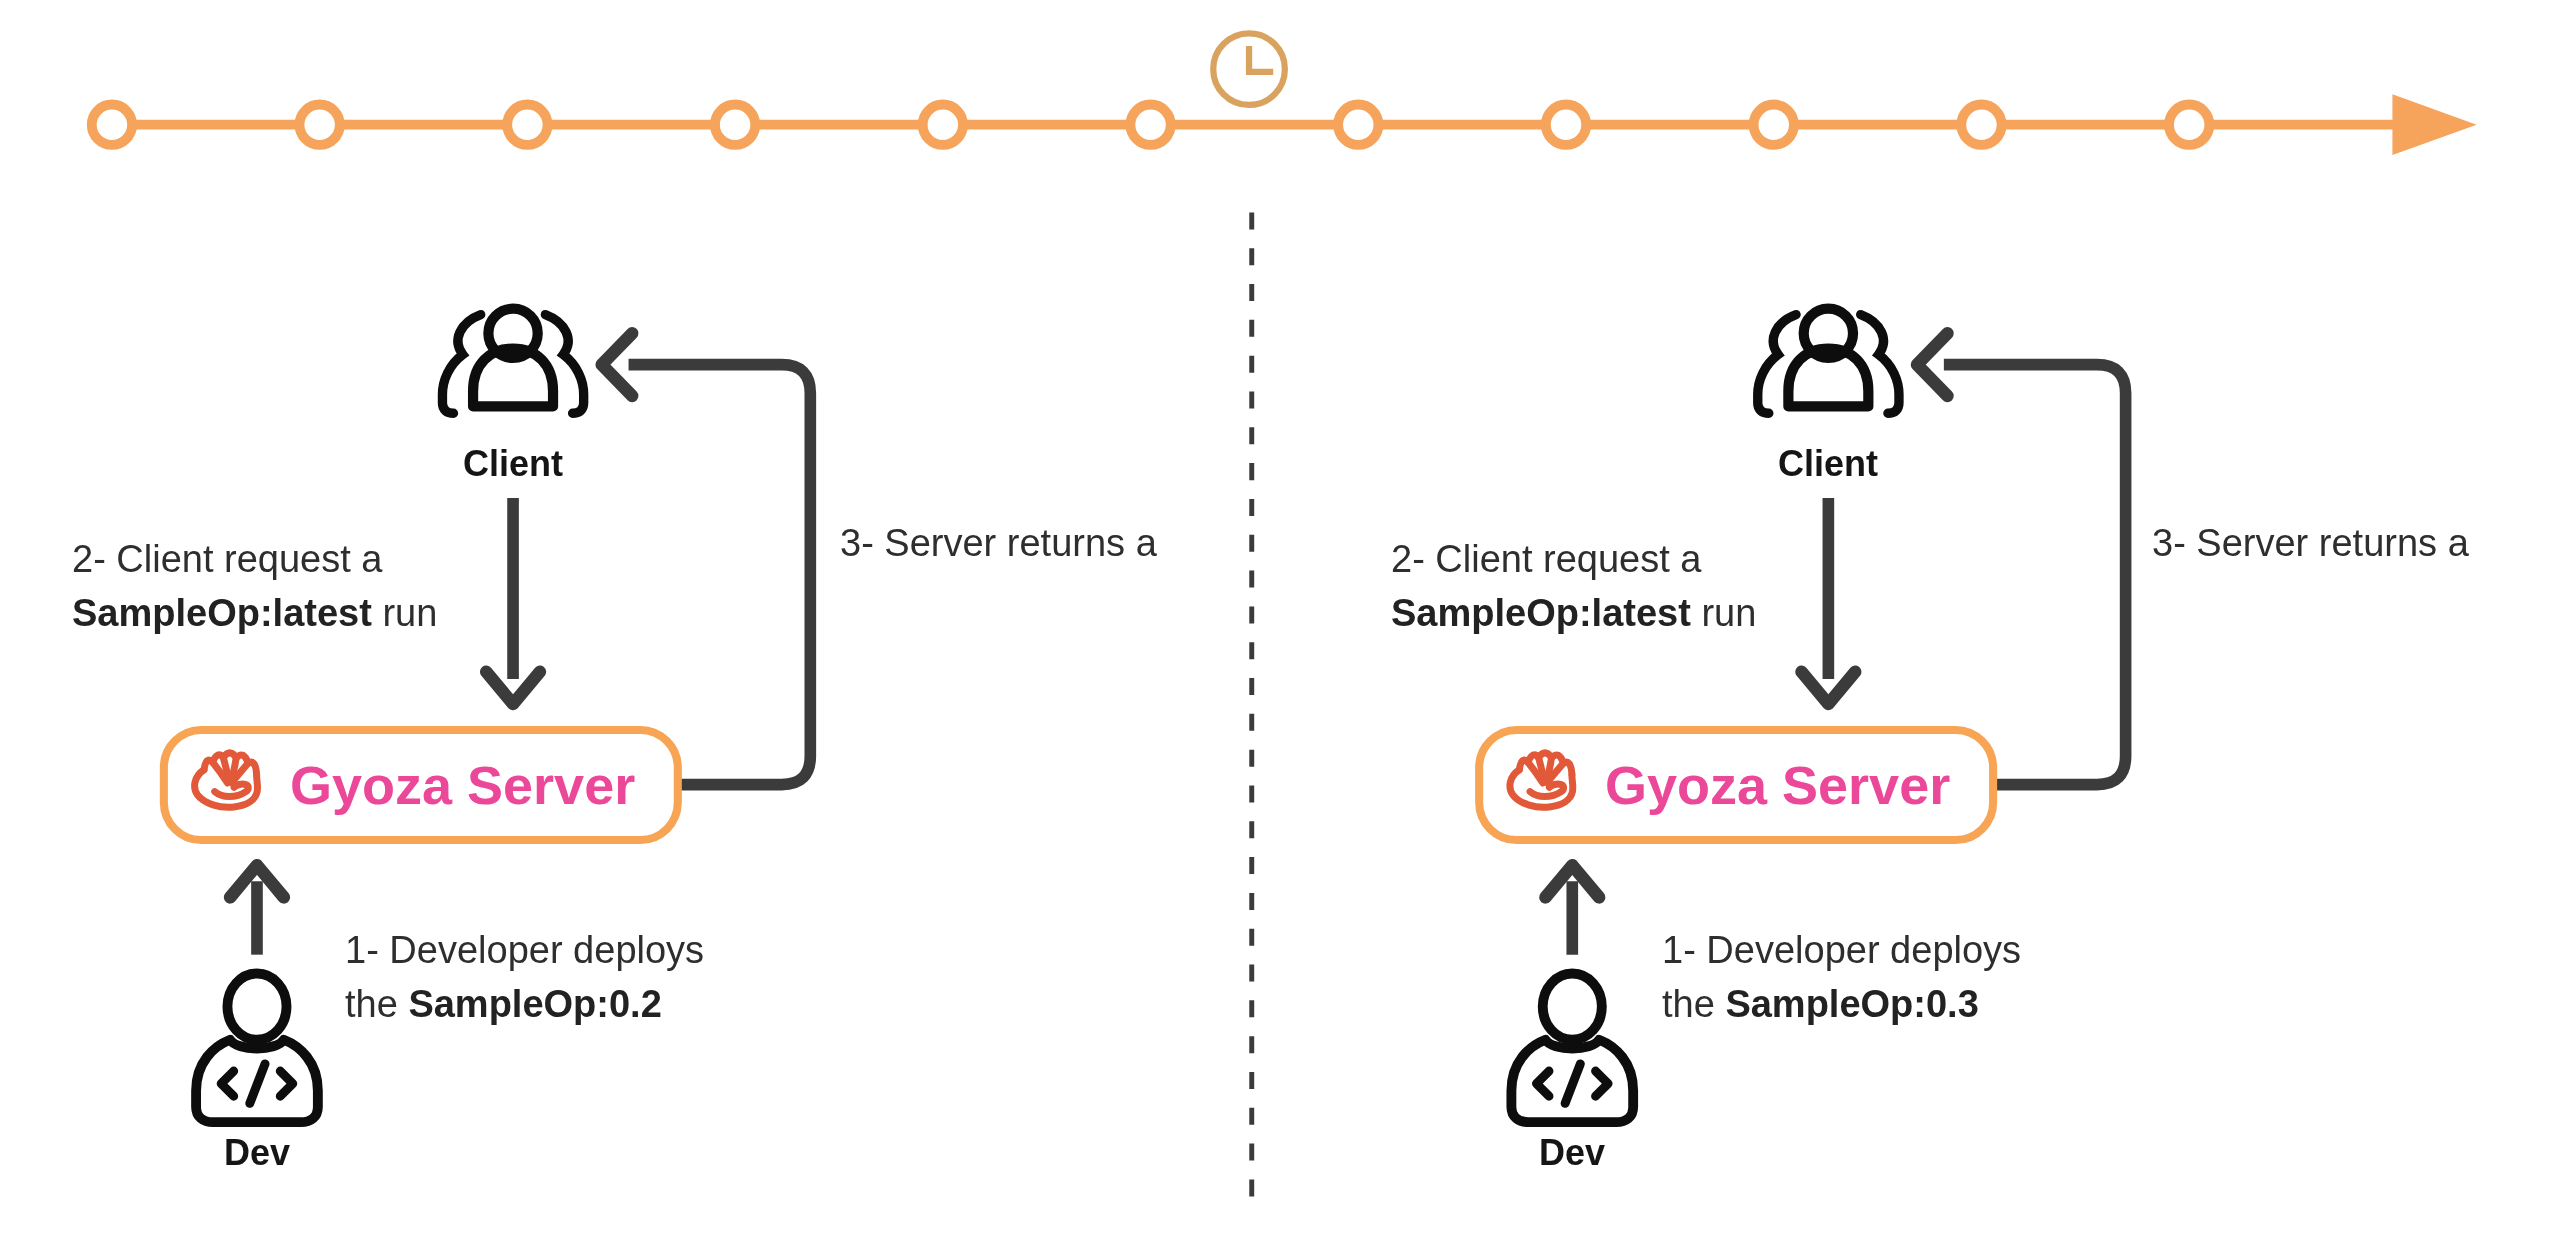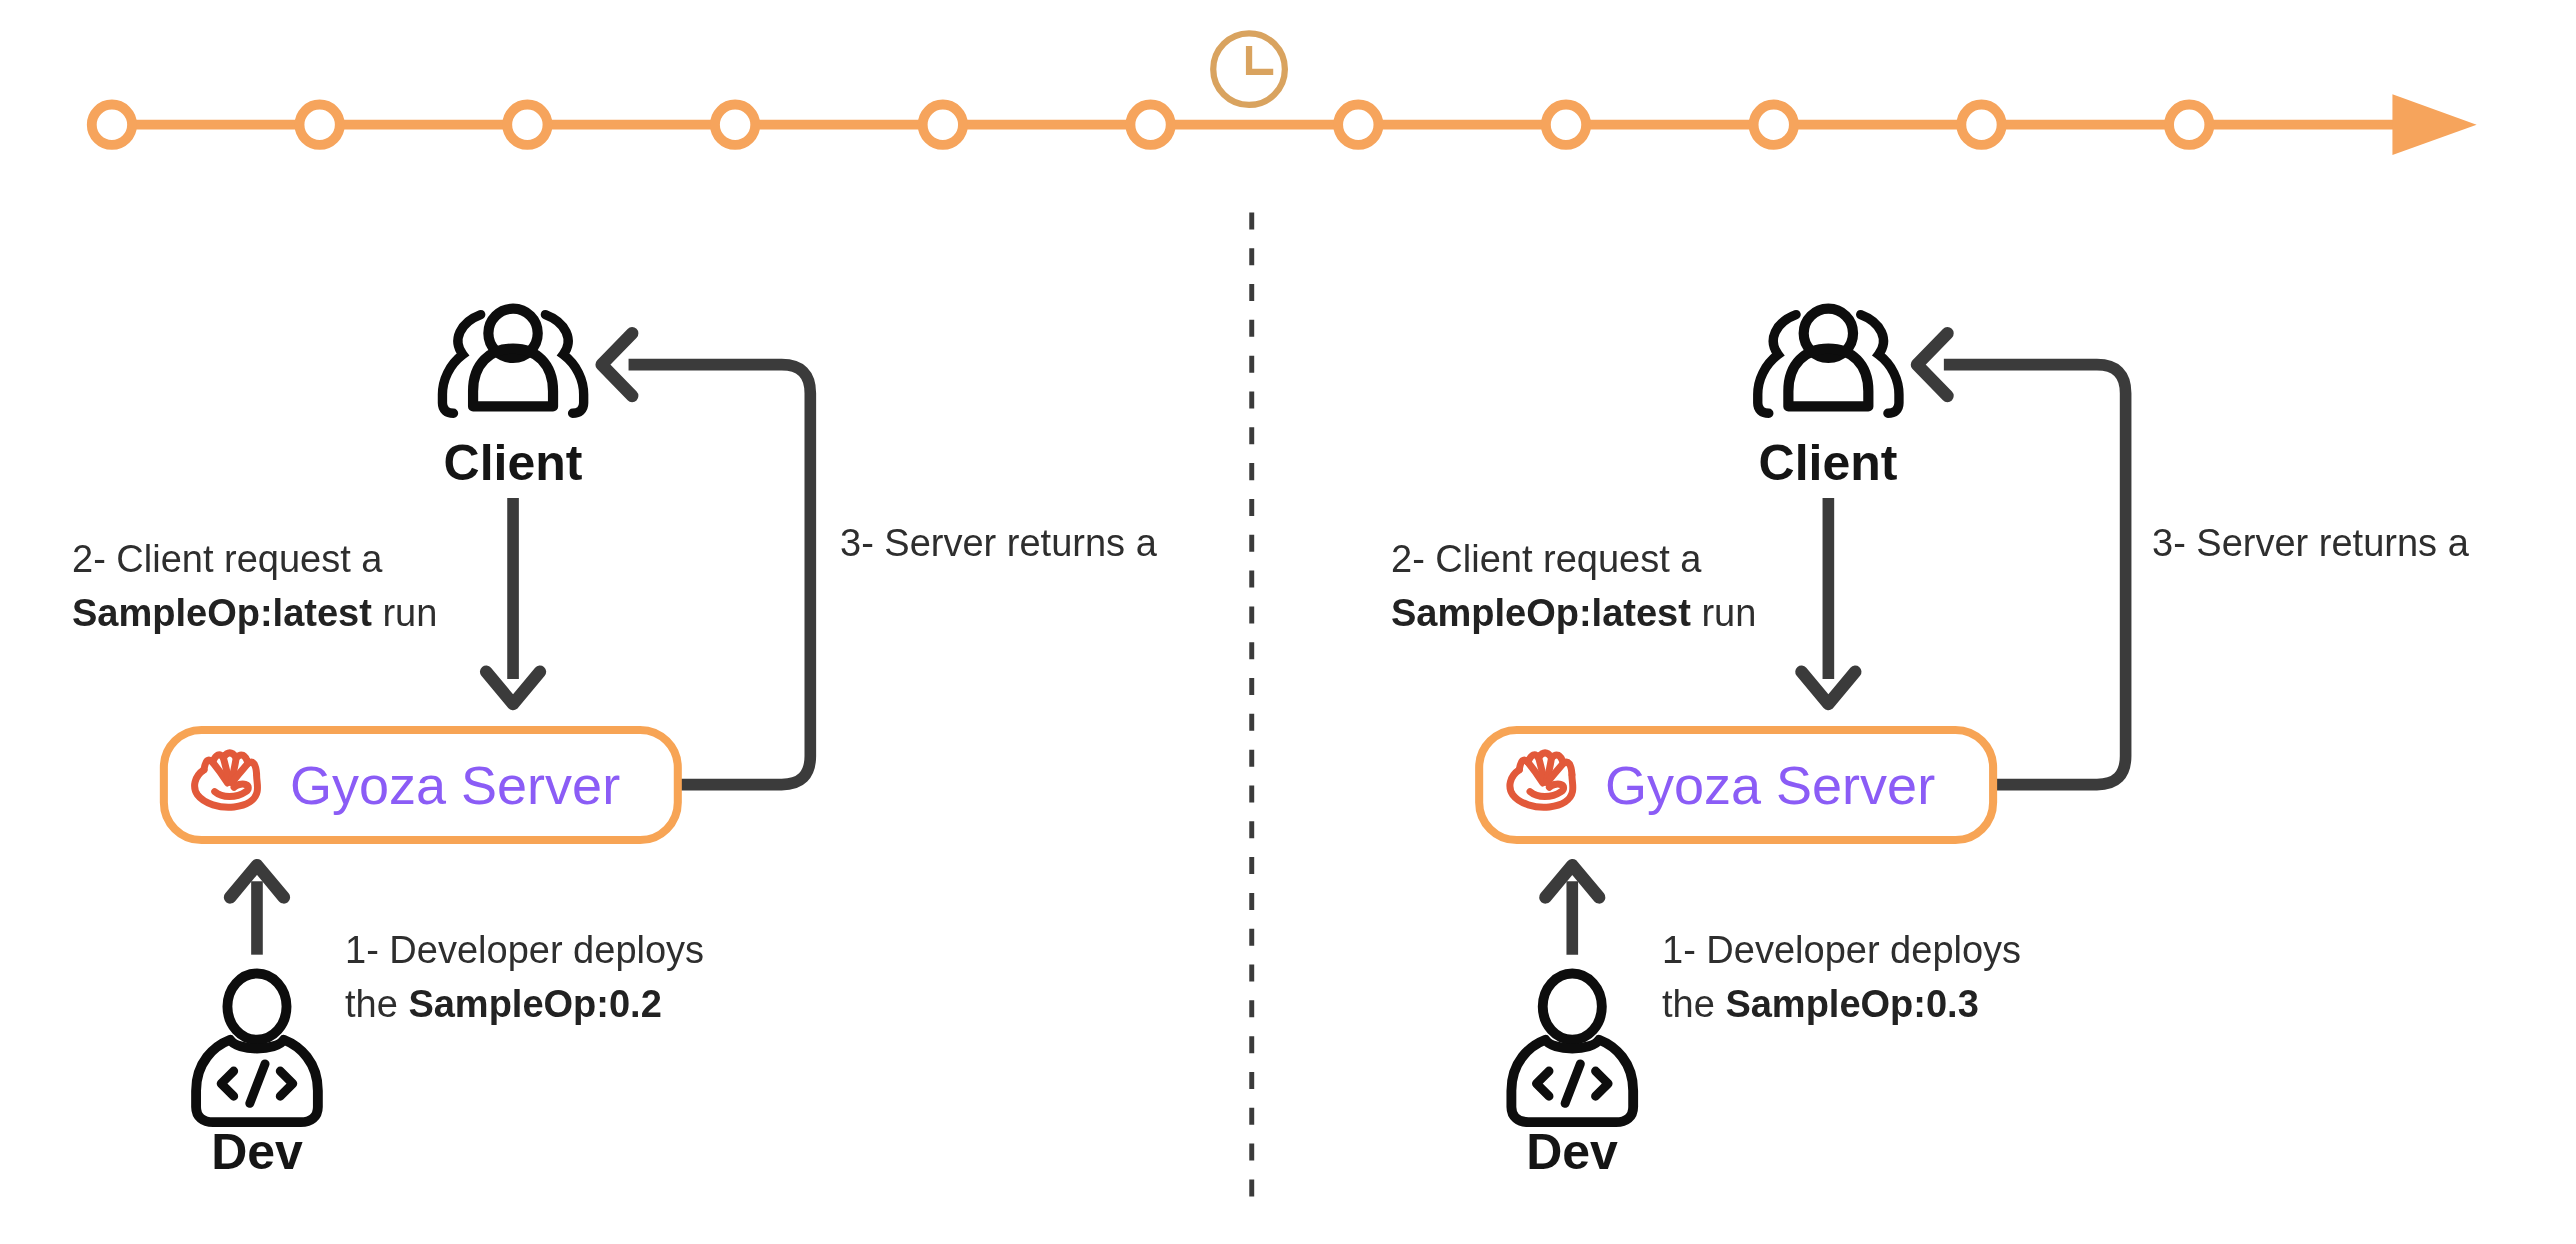--- a/index.html
+++ b/index.html
@@ -12,28 +12,28 @@
   }
   svg.art{position:absolute;left:0;top:0;width:2576px;height:1245px;}
   .txt{
     position:absolute;
     font-size:38px;line-height:54px;
     color:#2e2e2e;white-space:nowrap;
   }
   .txt b{color:#222222;font-weight:700;text-align:center;}
   .iconlabel{
     position:absolute;
-    font-size:50px;line-height:45px;font-weight:700;
+    font-size:36px;line-height:45px;font-weight:700;
     color:#151515;white-space:nowrap;
     transform:translateX(-50%);
   }
   .servertext{
     position:absolute;
-    font-size:54px;line-height:56px;font-weight:400;
-    color:#8b5cf6;white-space:nowrap;
+    font-size:54px;line-height:56px;font-weight:700;
+    color:#ec4899;white-space:nowrap;
   }
 </style>
 </head>
 <body>
 
 <div class="canvas">
 
   <svg class="art" viewBox="0 0 2877 1390">
     <defs>
 

